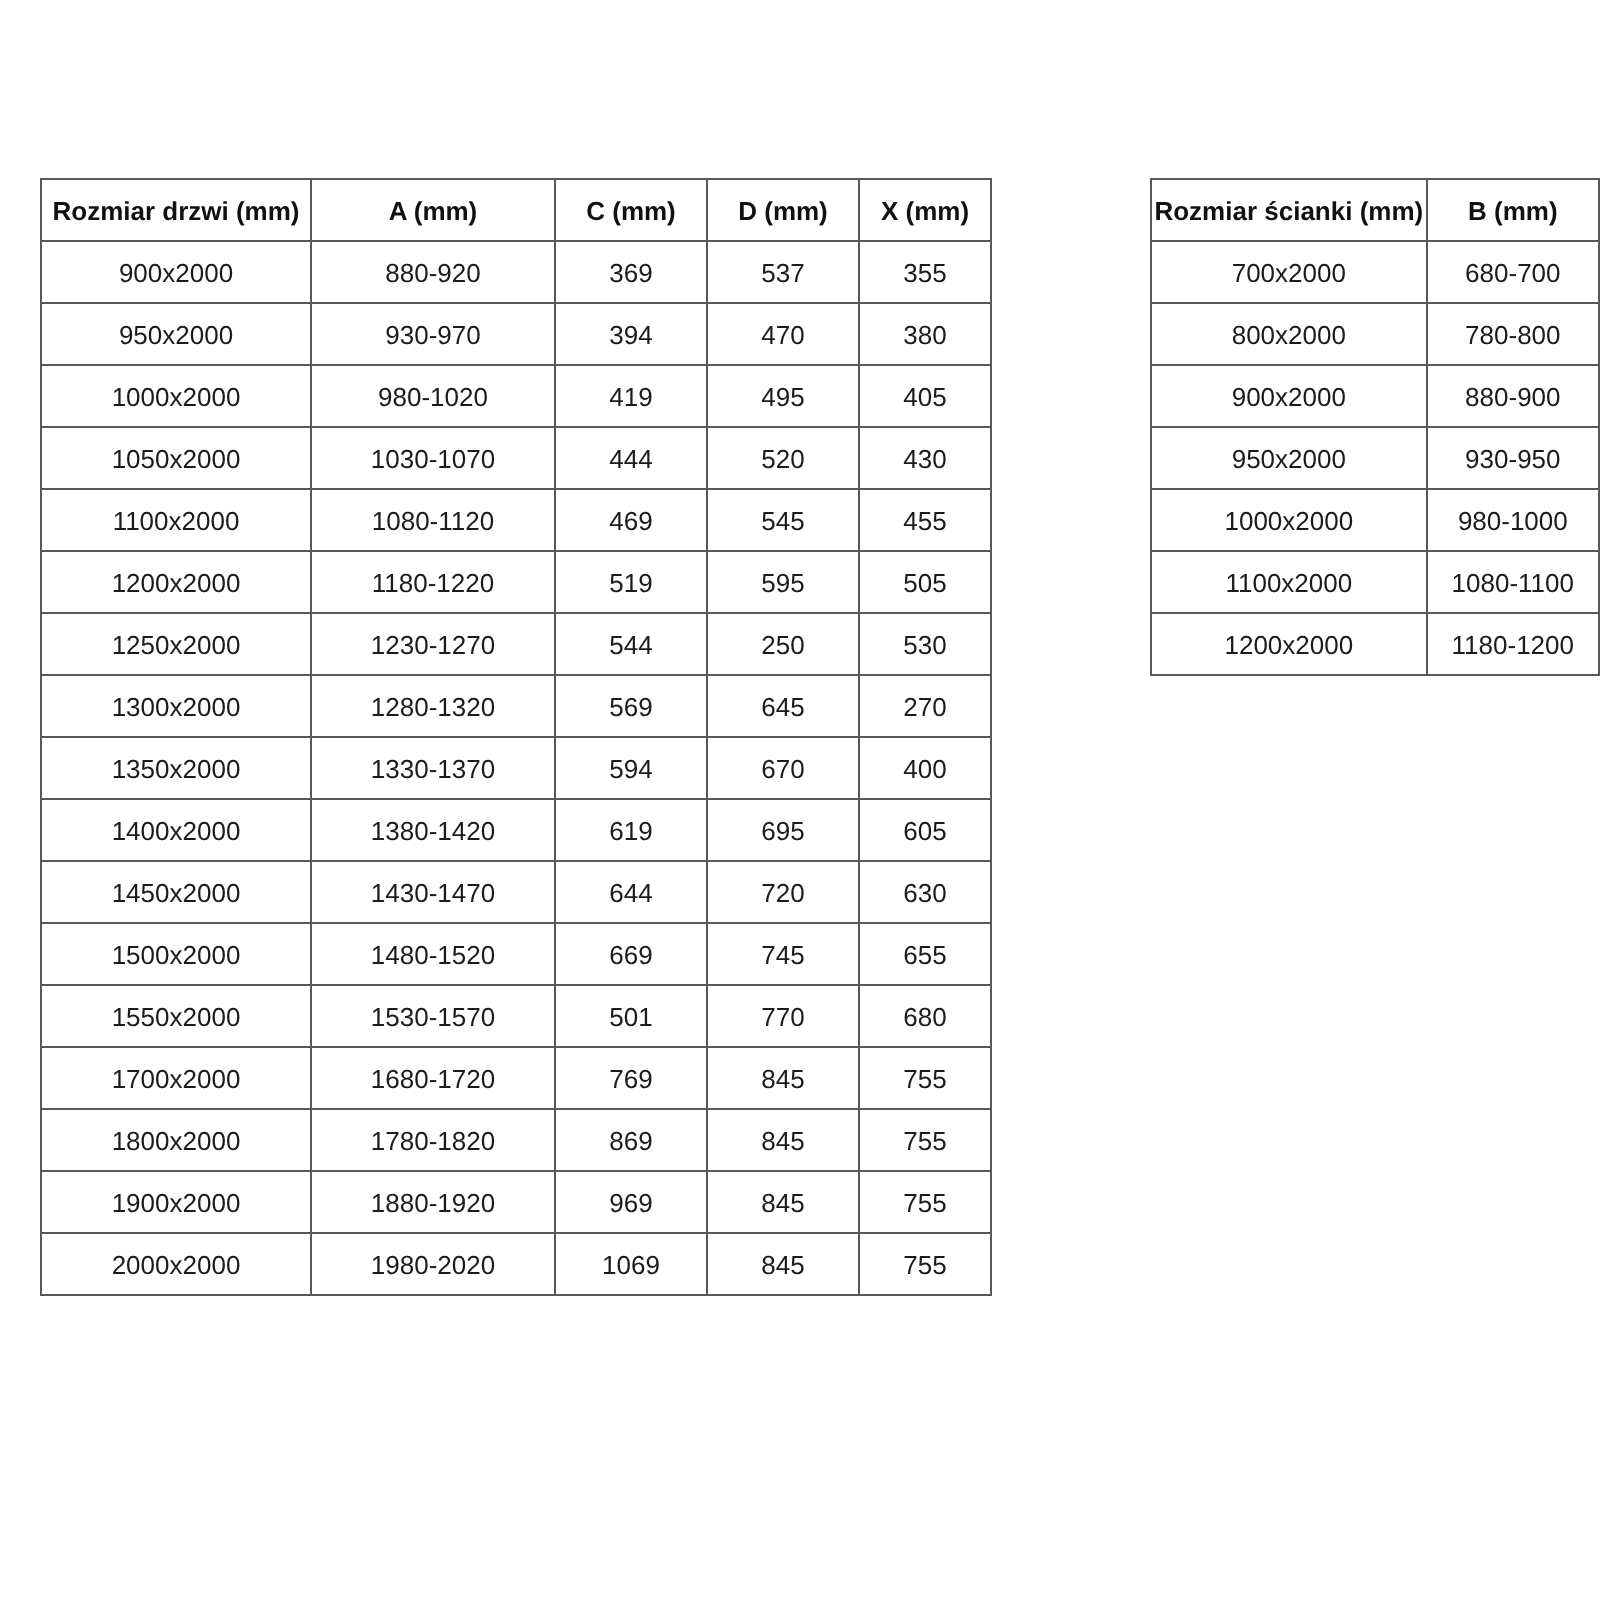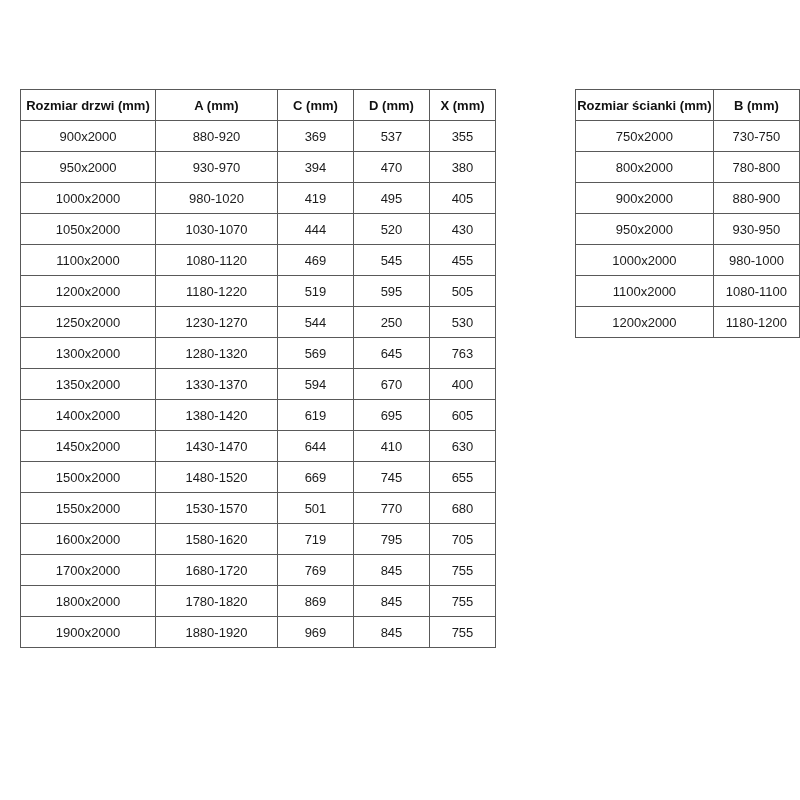--- a/index.html
+++ b/index.html
@@ -109,82 +109,82 @@
           <td>1230-1270</td>
           <td>544</td>
           <td>250</td>
           <td>530</td>
         </tr>
         <tr>
           <td>1300x2000</td>
           <td>1280-1320</td>
           <td>569</td>
           <td>645</td>
-          <td>763</td>
+          <td>270</td>
         </tr>
         <tr>
           <td>1350x2000</td>
           <td>1330-1370</td>
           <td>594</td>
           <td>670</td>
           <td>400</td>
         </tr>
         <tr>
           <td>1400x2000</td>
           <td>1380-1420</td>
           <td>619</td>
           <td>695</td>
           <td>605</td>
         </tr>
         <tr>
           <td>1450x2000</td>
           <td>1430-1470</td>
           <td>644</td>
-          <td>410</td>
+          <td>720</td>
           <td>630</td>
         </tr>
         <tr>
           <td>1500x2000</td>
           <td>1480-1520</td>
           <td>669</td>
           <td>745</td>
           <td>655</td>
         </tr>
         <tr>
           <td>1550x2000</td>
           <td>1530-1570</td>
           <td>501</td>
           <td>770</td>
           <td>680</td>
         </tr>
         <tr>
-          <td>1600x2000</td>
-          <td>1580-1620</td>
-          <td>719</td>
-          <td>795</td>
-          <td>705</td>
-        </tr>
-        <tr>
           <td>1700x2000</td>
           <td>1680-1720</td>
           <td>769</td>
           <td>845</td>
           <td>755</td>
         </tr>
         <tr>
           <td>1800x2000</td>
           <td>1780-1820</td>
           <td>869</td>
           <td>845</td>
           <td>755</td>
         </tr>
         <tr>
           <td>1900x2000</td>
           <td>1880-1920</td>
           <td>969</td>
+          <td>845</td>
+          <td>755</td>
+        </tr>
+        <tr>
+          <td>2000x2000</td>
+          <td>1980-2020</td>
+          <td>1069</td>
           <td>845</td>
           <td>755</td>
         </tr>
       </tbody>
     </table>
   </div>
 
 <div id="walls-table-wrap" class="size-table-wrap">
     <table>
       <colgroup>
@@ -192,22 +192,22 @@
         <col style="width: 117px;">
       </colgroup>
       <thead>
         <tr>
           <th>Rozmiar ścianki (mm)</th>
           <th>B (mm)</th>
         </tr>
       </thead>
       <tbody>
         <tr>
-          <td>750x2000</td>
-          <td>730-750</td>
+          <td>700x2000</td>
+          <td>680-700</td>
         </tr>
         <tr>
           <td>800x2000</td>
           <td>780-800</td>
         </tr>
         <tr>
           <td>900x2000</td>
           <td>880-900</td>
         </tr>
         <tr>

